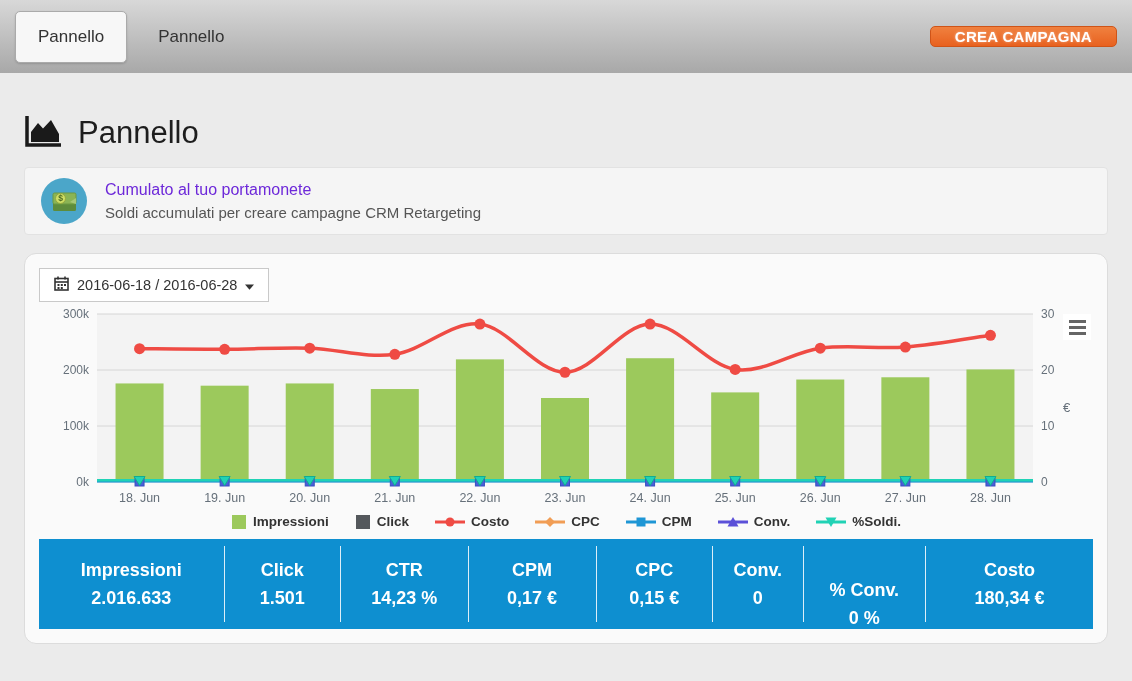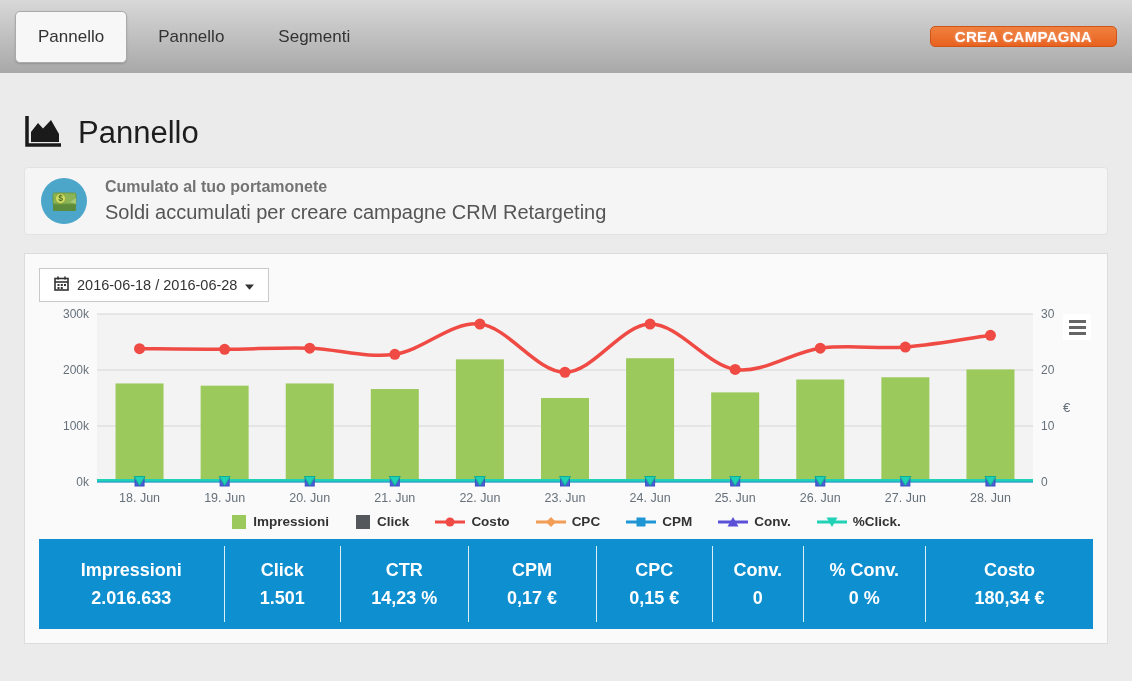--- a/index.html
+++ b/index.html
@@ -63,29 +63,29 @@
     align-items: center;
     gap: 18px;
   }
   .wallet-avatar {
     width: 46px; height: 46px;
     border-radius: 50%;
     background: #4ba6c9;
     display: flex; align-items: center; justify-content: center;
     flex: 0 0 46px;
   }
-  .wallet-title { color: #737373; font-weight: bold; font-size: 16px; margin-bottom: 5px; }
-  .wallet-sub { color: #555; font-size: 20px; }
+  .wallet-title { color: #6d28d9; font-weight: normal; font-size: 16px; margin-bottom: 5px; }
+  .wallet-sub { color: #555; font-size: 15px; }
   
   .chart-card {
     position: relative;
     margin: 18px 24px 0;
     background: #fafafa;
     border: 1px solid #dcdcdc;
-    border-radius: 0;
+    border-radius: 12px;
     padding: 14px;
   }
   .date-box {
     display: inline-flex;
     align-items: center;
     gap: 8px;
     background: #fff;
     border: 1px solid #c9c9c9;
     padding: 7px 14px;
     font-size: 14.5px;
@@ -141,21 +141,20 @@
     margin: 7px 0;
   }
 </style>
 </head>
 <body>
 
 <div class="navbar">
   <div class="nav-tabs">
     <div class="nav-tab active">Pannello</div>
     <div class="nav-tab">Pannello</div>
-    <div class="nav-tab">Segmenti</div>
   </div>
   <div class="spacer"></div>
   <button class="create-btn">CREA CAMPAGNA</button>
 </div>
 
 <div class="page-head">
   <span>
     <svg width="40" height="36" viewBox="0 0 40 36">
       <path d="M3 3 L3 32 L37 32" stroke="#1a1a1a" stroke-width="3.5" fill="none"></path>
       <polygon points="7,29 7,19 14,10 19,15.5 27,7 35,21 35,29" fill="#1a1a1a"></polygon>
@@ -338,21 +337,21 @@
           <line x1="0" y1="7" x2="30" y2="7" stroke="#5b50d8" stroke-width="3"></line>
           <polygon points="15,2 20.5,11.5 9.5,11.5" fill="#5b50d8"></polygon>
         </svg>
         <span>Conv.</span>
       </div>
       <div class="legend-item">
         <svg width="30" height="14">
           <line x1="0" y1="7" x2="30" y2="7" stroke="#20d2b5" stroke-width="3"></line>
           <polygon points="9.5,2.5 20.5,2.5 15,12" fill="#20d2b5"></polygon>
         </svg>
-        <span>%Click.</span>
+        <span>%Soldi.</span>
       </div>
     </div>
 
   <div class="stats-bar" id="statsbar">
       <div class="stat-cell" style="flex: 1.6 1 0px;">
         <div>Impressioni</div>
         <div>2.016.633</div>
       </div>
       <div class="stat-divider"></div>
       <div class="stat-cell" style="flex: 1 1 0px;">
@@ -373,21 +372,21 @@
       <div class="stat-cell" style="flex: 1 1 0px;">
         <div>CPC</div>
         <div>0,15 €</div>
       </div>
       <div class="stat-divider"></div>
       <div class="stat-cell" style="flex: 0.78 1 0px;">
         <div>Conv.</div>
         <div>0</div>
       </div>
       <div class="stat-divider"></div>
-      <div class="stat-cell" style="flex: 1.05 1 0px;">
+      <div class="stat-cell" style="flex: 1.05 1 0px; justify-content: flex-end;">
         <div>% Conv.</div>
         <div>0 %</div>
       </div>
       <div class="stat-divider"></div>
       <div class="stat-cell" style="flex: 1.45 1 0px;">
         <div>Costo</div>
         <div>180,34 €</div>
       </div>
     </div>
 </div>

